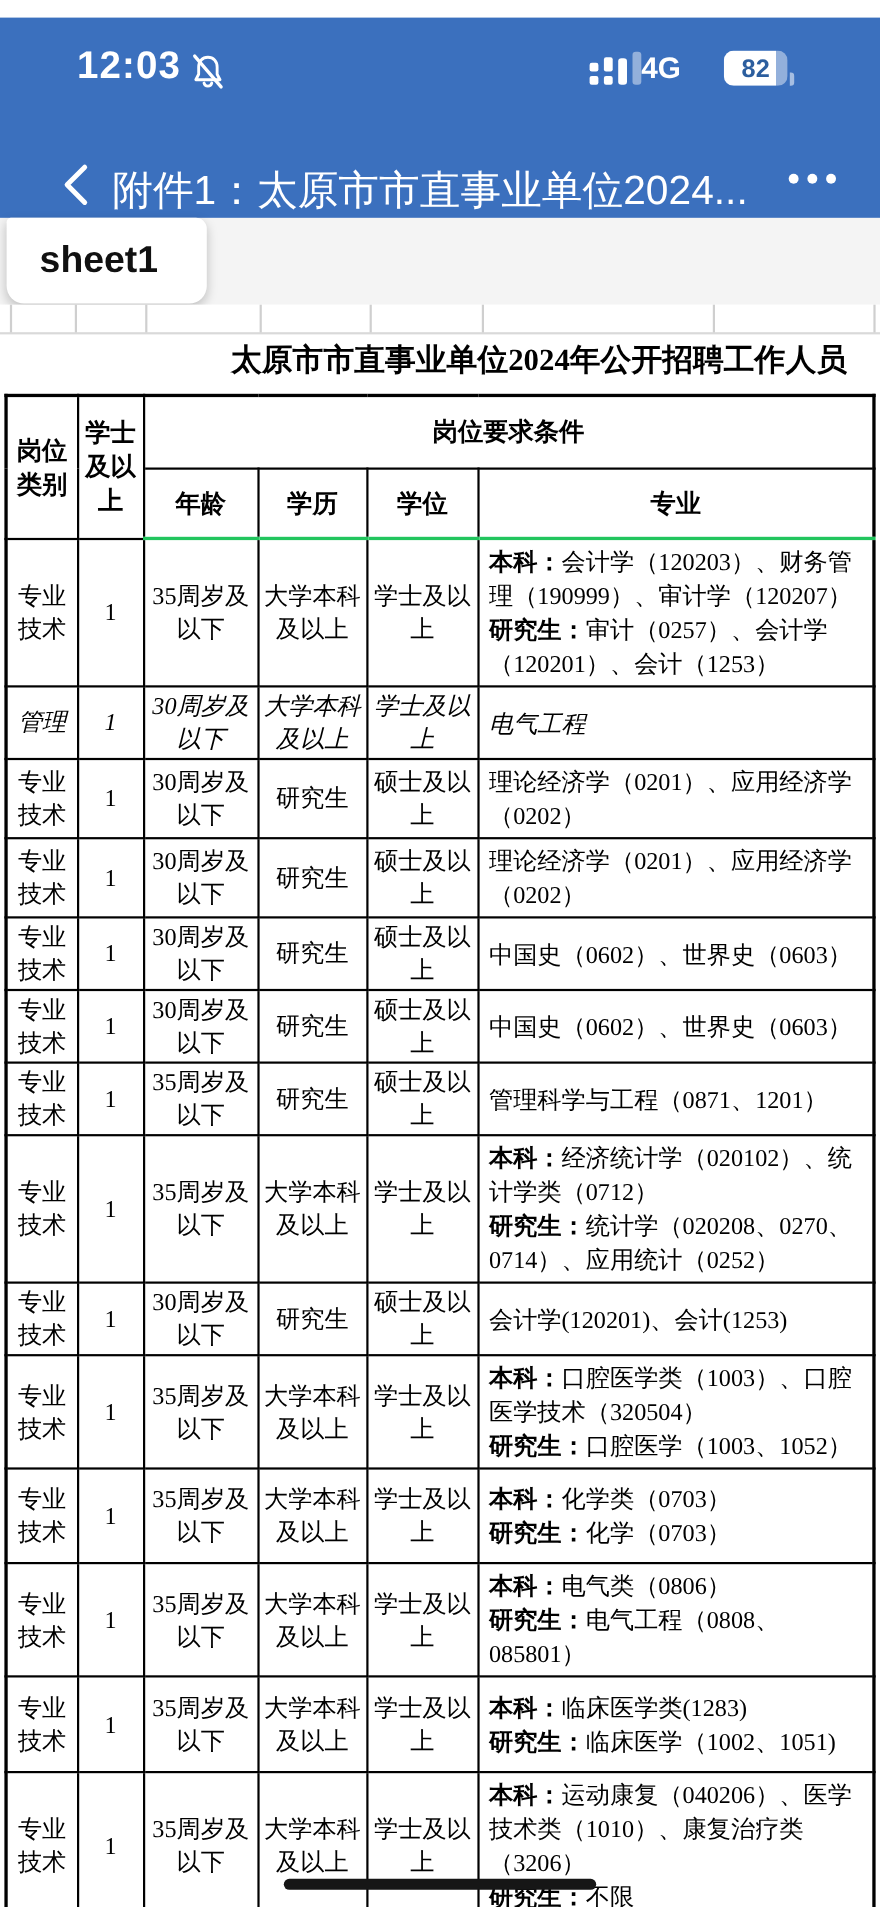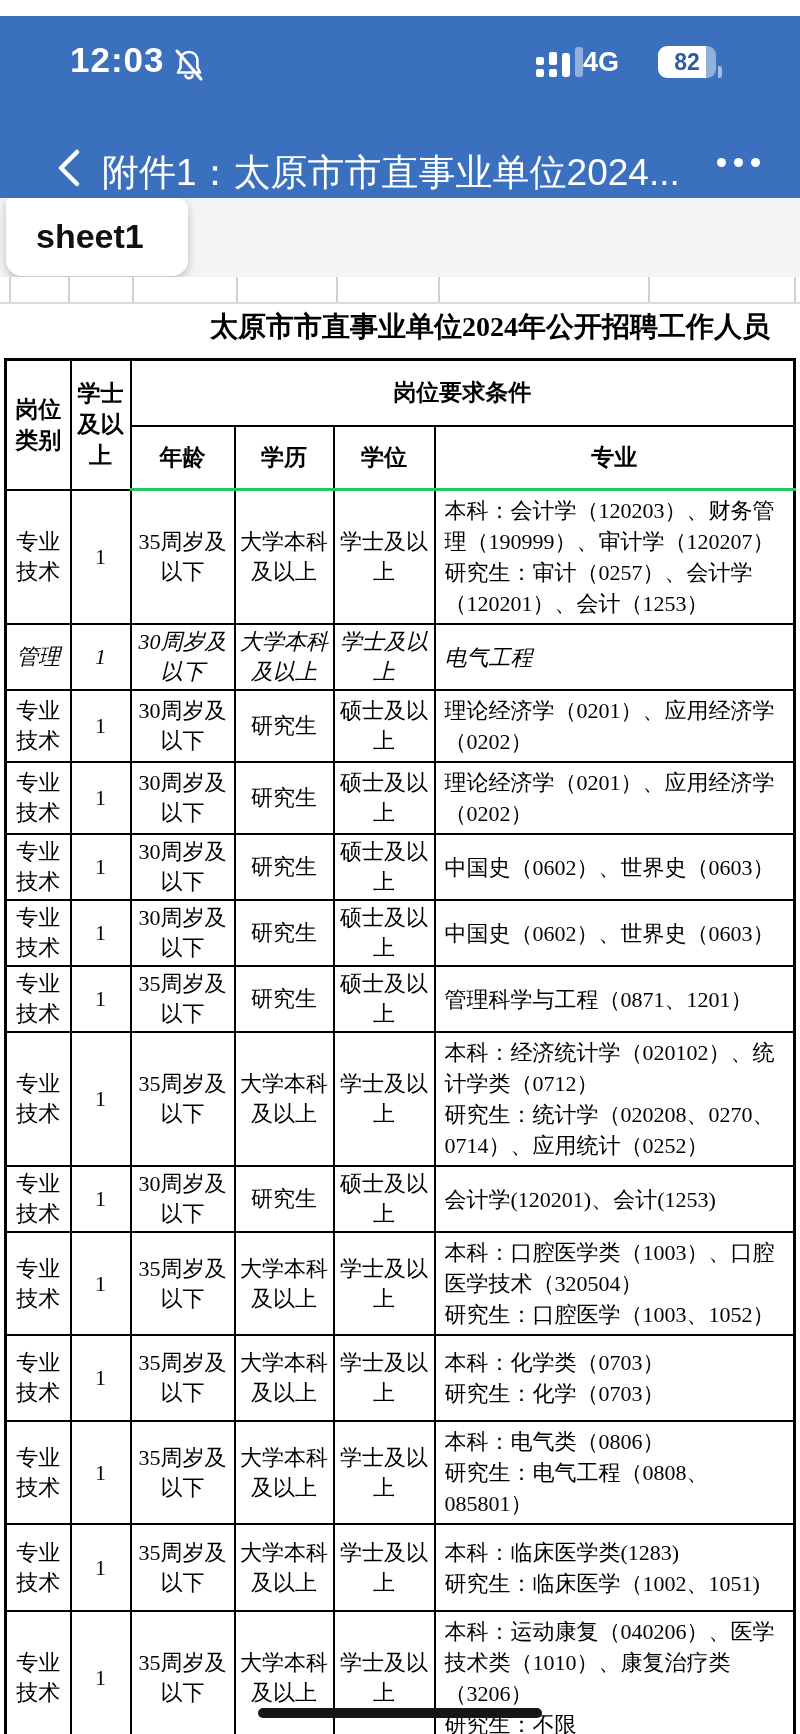--- a/index.html
+++ b/index.html
@@ -52,21 +52,21 @@
     white-space:nowrap;font-family:Liberation Serif, serif;}
   table.sheet{position:absolute;left:4px;top:358px;width:792px;border-collapse:collapse;
     table-layout:fixed;border:3px solid #000;
     font-family:"Liberation Serif","DejaVu Serif",serif;}
   table.sheet td{border:2px solid #000;color:#000;overflow:hidden;}
   tr.h1 td,tr.h2 td{font-weight:bold;font-size:23px;text-align:center;vertical-align:middle;
     font-family:"Liberation Sans","DejaVu Sans",sans-serif;}
   tr.h2 td{border-bottom:3px solid #22c55e;}
   td.c{font-size:22px;text-align:center;vertical-align:middle;line-height:30px;padding:2px 4px;}
   td.major{font-size:22px;text-align:left;vertical-align:middle;line-height:31px;padding:4px 8px 4px 9px;}
-  td.major .seg-b{font-weight:normal;margin-top:36px;}
+  td.major .seg-b{font-weight:bold;margin-top:36px;}
   
   .hscroll{position:absolute;left:258px;top:1708px;width:284px;height:10px;border-radius:6px;background:var(--scrollbar);}
 </style>
 </head>
 <body>
 
 <div class="phone">
 
   <div class="appbar">
     <div class="status-time">12:03</div>

